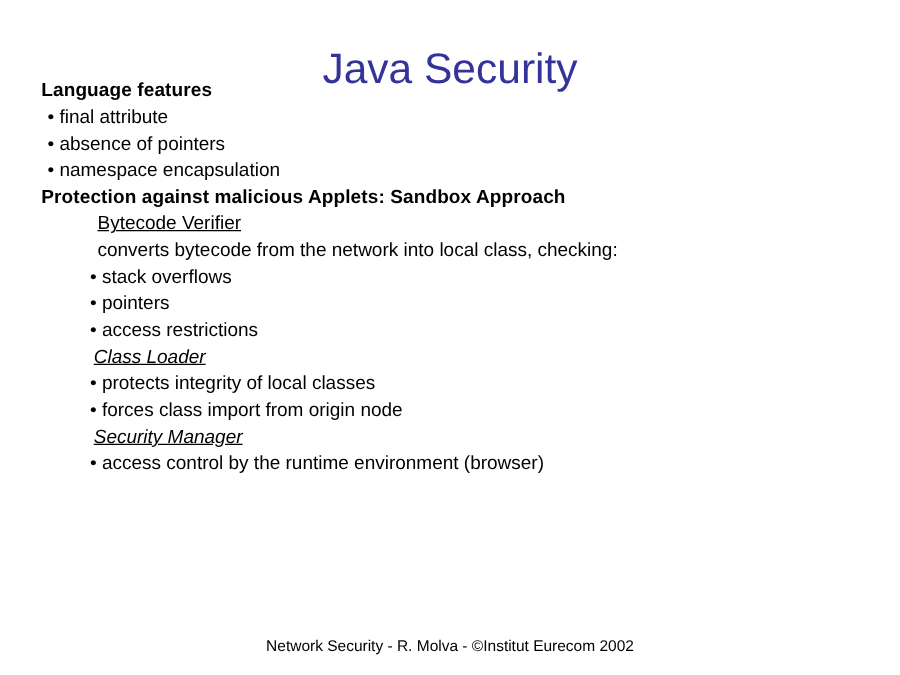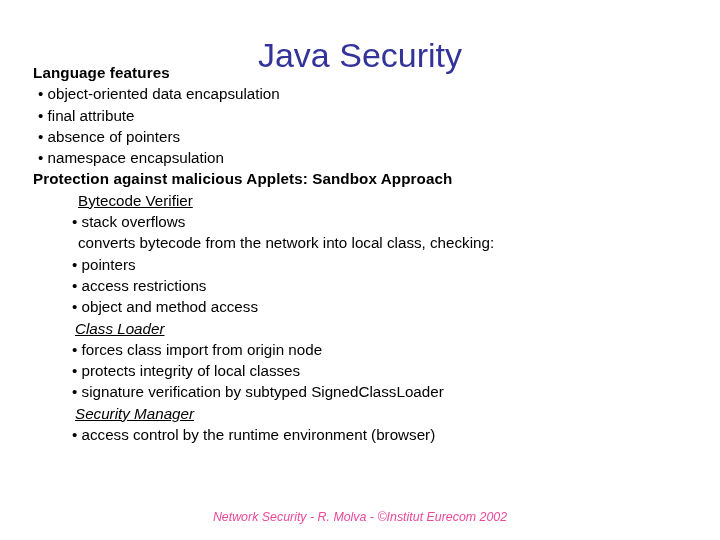--- a/index.html
+++ b/index.html
@@ -73,47 +73,43 @@
 
   
   .footer {
     position: absolute;
     top: 509px;
     left: 0;
     width: 720px;
     text-align: center;
     font-size: 12.4px;
     line-height: 16px;
-    color: #ec4899;
-    font-style: italic;
+    color: #000000;
   }
 </style>
 </head>
 <body>
 
 <div class="slide">
 
   <div class="slide-title">Java Security</div>
 
   <div class="body-block">
       <div class="line ind-0 bold">Language features</div>
-      <div class="line ind-bullet1">• object-oriented data encapsulation</div>
       <div class="line ind-bullet1">• final attribute</div>
       <div class="line ind-bullet1">• absence of pointers</div>
       <div class="line ind-bullet1">• namespace encapsulation</div>
       <div class="line ind-0 bold">Protection against malicious Applets: Sandbox Approach</div>
       <div class="line ind-sub-head underline"><span class="u">Bytecode Verifier</span></div>
+      <div class="line ind-sub-text">converts bytecode from the network into local class, checking:</div>
       <div class="line ind-sub-bullet">• stack overflows</div>
-      <div class="line ind-sub-text">converts bytecode from the network into local class, checking:</div>
       <div class="line ind-sub-bullet">• pointers</div>
       <div class="line ind-sub-bullet">• access restrictions</div>
-      <div class="line ind-sub-bullet">• object and method access</div>
       <div class="line ind-sub-head-2 underline"><span class="u">Class Loader</span></div>
+      <div class="line ind-sub-bullet">• protects integrity of local classes</div>
       <div class="line ind-sub-bullet">• forces class import from origin node</div>
-      <div class="line ind-sub-bullet">• protects integrity of local classes</div>
-      <div class="line ind-sub-bullet">• signature verification by subtyped SignedClassLoader</div>
       <div class="line ind-sub-head-2 underline"><span class="u">Security Manager</span></div>
       <div class="line ind-sub-bullet">• access control by the runtime environment (browser)</div>
     </div>
 
   <div class="footer">Network Security - R. Molva - ©Institut Eurecom 2002</div>
 
 </div>
 
 </body></html>

